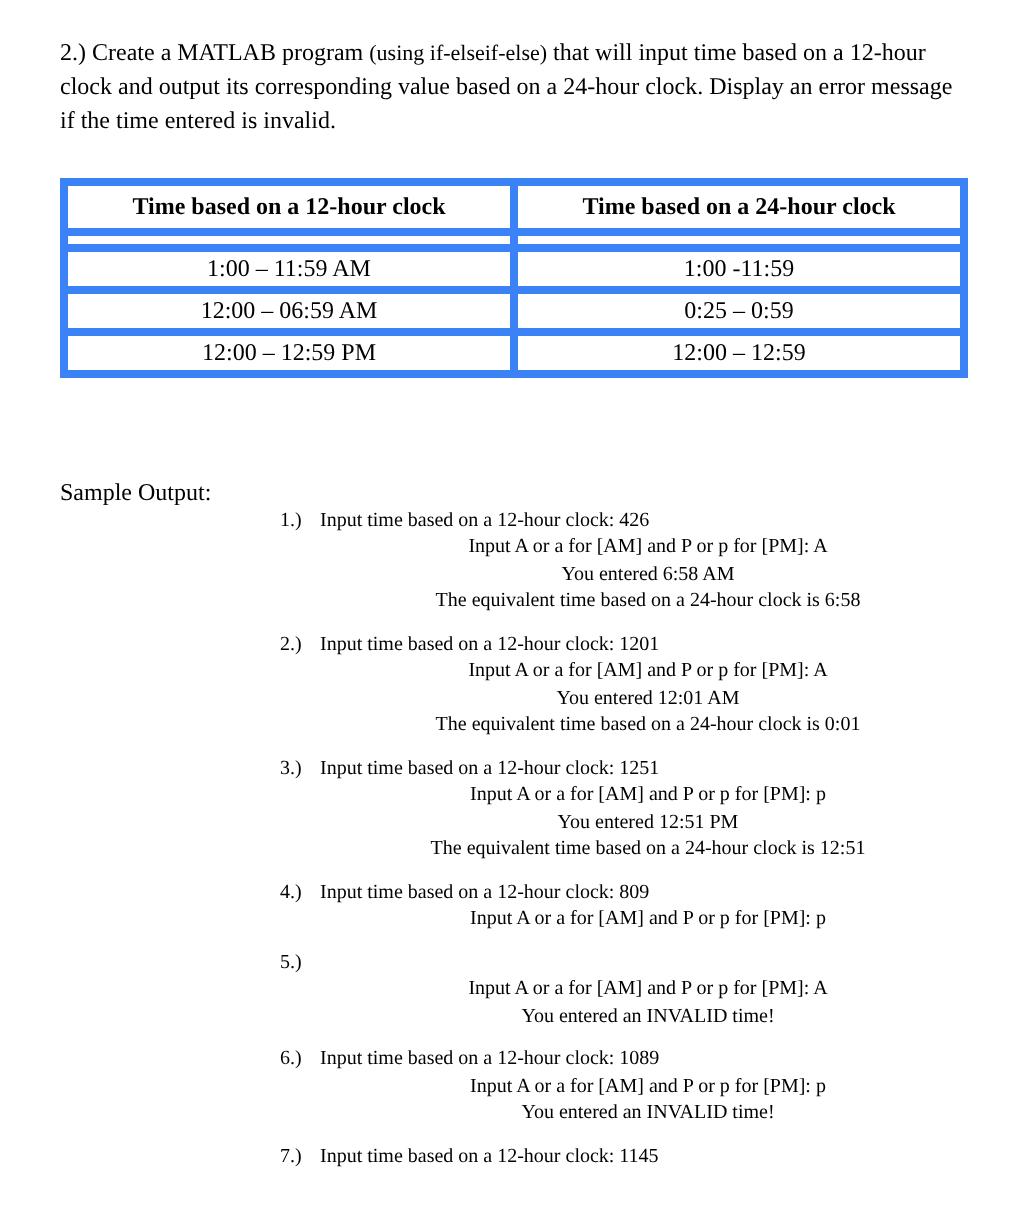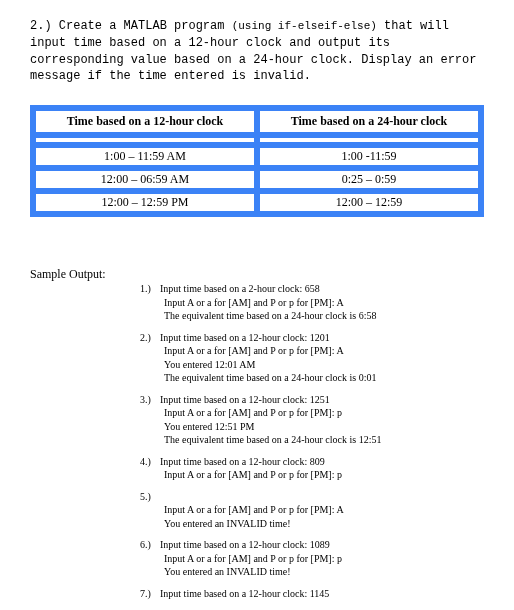--- a/index.html
+++ b/index.html
@@ -8,36 +8,35 @@
     margin: 0;
     padding: 18px 30px;
     width: 514px;
     box-sizing: border-box;
     color: #000;
     background: #fff;
   }
   .problem {
     margin-bottom: 20px;
     line-height: 1.4;
-    font-family: Liberation Mono, monospace;
   }
   .problem-num {
     display: inline;
   }
   .hint {
     font-size: 11px;
   }
   table.conv {
     border-collapse: collapse;
     width: 100%;
     margin-top: 6px;
     font-size: 12px;
   }
   table.conv th, table.conv td {
-    border: 6px solid #3b82f6;
+    border: 4px solid #3b82f6;
     text-align: center;
     padding: 1px 4px;
   }
   table.conv th {
     font-weight: bold;
     padding: 3px 4px;
   }
   .spacer-row td {
     height: 2px;
     padding: 0;
@@ -59,20 +58,21 @@
   }
   .out-block .first {
     display: flex;
   }
   .out-block .num {
     width: 20px;
     flex-shrink: 0;
   }
   .out-block .indent {
     margin-left: 24px;
+    text-align: center;
   }
 </style>
 </head>
 <body>
 
 <div class="problem">
   <span class="problem-num">2.)</span>
   <span>Create a MATLAB program </span><span class="hint">(using if-elseif-else)</span><span> that will input time based on a 12-hour clock and output its corresponding value based on a 24-hour clock.  Display an error message if the time entered is invalid.</span>
 </div>
 
@@ -100,23 +100,24 @@
   </tr>
 </tbody>
   </table>
 
 <div class="sample-area">
   <div class="sample-label">Sample Output:</div>
   <div class="outputs" id="outputs">
       <div class="out-block">
         <div class="first">
           <span class="num">1.)</span>
-          <span>Input time based on a 2-hour clock:  658</span>
+          <span>Input time based on a 12-hour clock:  426</span>
         </div>
         <div class="indent">Input A or a for [AM] and P or p for [PM]: A</div>
+        <div class="indent">You entered 6:58 AM</div>
         <div class="indent">The equivalent time based on a 24-hour clock is 6:58</div>
       </div>
       <div class="out-block">
         <div class="first">
           <span class="num">2.)</span>
           <span>Input time based on a 12-hour clock:  1201</span>
         </div>
         <div class="indent">Input A or a for [AM] and P or p for [PM]: A</div>
         <div class="indent">You entered 12:01 AM</div>
         <div class="indent">The equivalent time based on a 24-hour clock is 0:01</div>

